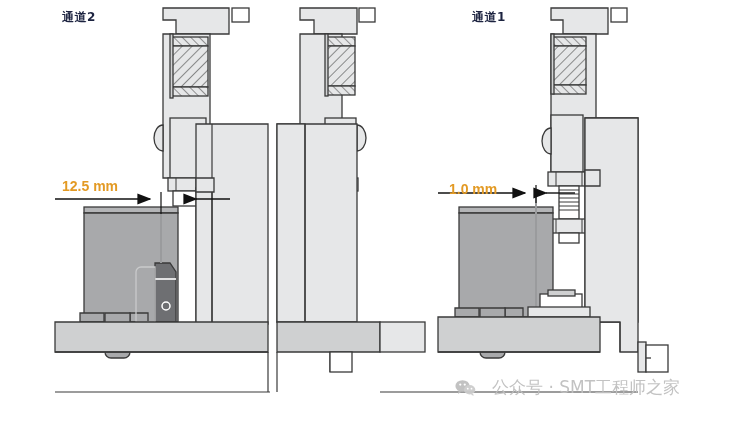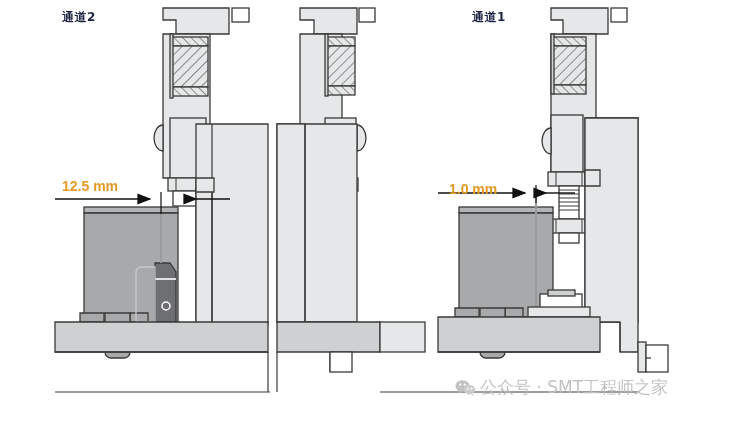--- a/index.html
+++ b/index.html
@@ -8,21 +8,21 @@
   svg.diagram{position:absolute;left:0;top:0;width:751px;height:421px;display:block;}
   .lbl-channel{
     position:absolute;font-size:12px;font-weight:700;color:#1c2340;
     letter-spacing:.5px;white-space:nowrap;font-family:"DejaVu Sans",sans-serif;
   }
   .lbl-dim{
     position:absolute;font-size:14px;font-weight:700;color:#e39a24;
     white-space:nowrap;font-family:"Liberation Sans","DejaVu Sans",sans-serif;
   }
   .watermark{
-    position:absolute;left:455px;top:376px;display:flex;align-items:center;gap:4px;
+    position:absolute;left:455px;top:376px;display:flex;align-items:center;gap:16px;
     font-size:17px;color:#bfbfbf;white-space:nowrap;font-family:"DejaVu Sans",sans-serif;
     opacity:.95;pointer-events:none;
   }
   .wm-icon{width:21px;height:17px;flex:0 0 auto;}
 </style>
 </head>
 <body>
 
 <div id="stage">
 

